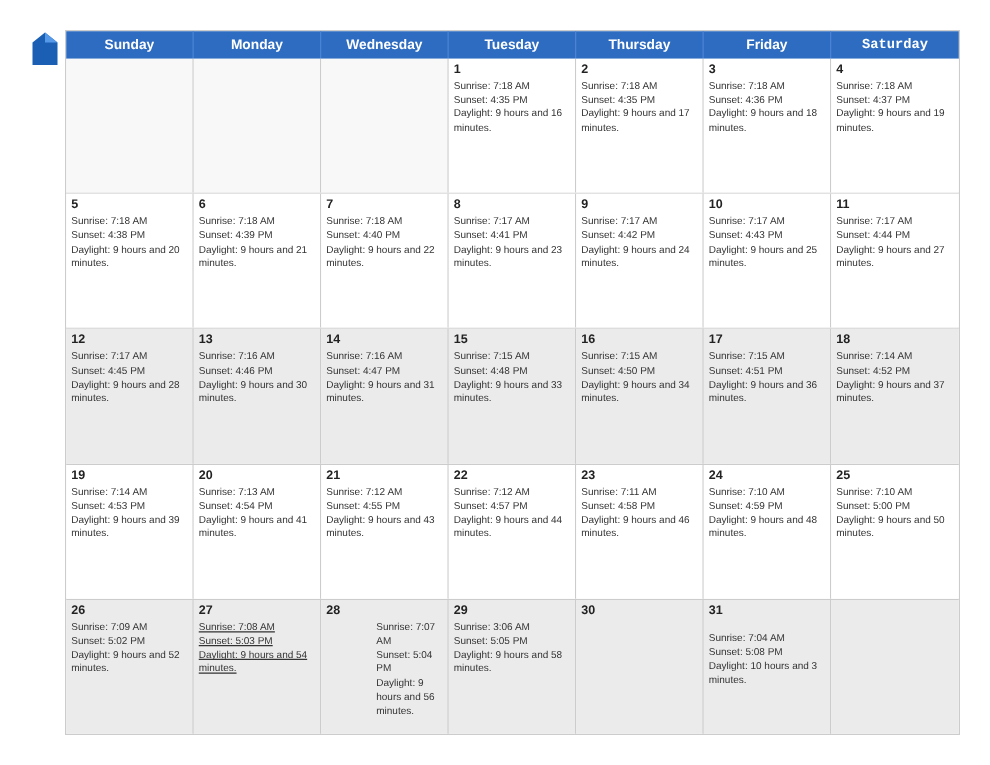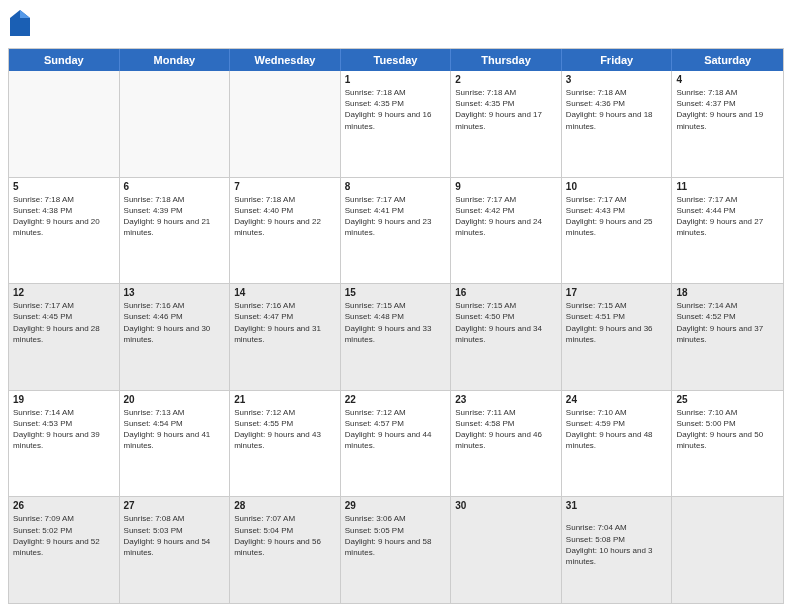--- a/index.html
+++ b/index.html
@@ -6,23 +6,23 @@
     body {
       font-family: Arial, sans-serif;
       background: #fff;
       width: 792px;
       height: 612px;
       overflow: hidden;
     }
     .page {
       width: 792px;
       height: 612px;
-      padding: 8px;
-      display: flex;
-      flex-direction: column;
+      padding: 24px;
+      display: flex;
+      flex-direction: row;
     }
     .header {
       display: flex;
       justify-content: space-between;
       align-items: flex-start;
       margin-bottom: 10px;
     }
     .logo {
       display: flex;
       align-items: center;
@@ -65,21 +65,21 @@
       background: #2d6cc0;
     }
     .cal-header-cell {
       color: #fff;
       font-size: 11px;
       font-weight: bold;
       text-align: center;
       padding: 5px 2px;
       border-right: 1px solid #4a83d4;
     }
-    .cal-header-cell:last-child { border-right: none; }
+    .cal-header-cell:last-child { border-right: none; font-family: Liberation Mono, monospace; }
     .cal-body {
       display: flex;
       flex-direction: column;
       flex: 1;
     }
     .cal-row {
       display: grid;
       grid-template-columns: repeat(7, 1fr);
       flex: 1;
       border-bottom: 1px solid #ccc;
@@ -303,27 +303,27 @@
         </div>
         <div class="cal-row">
           <div class="cal-cell shaded">
             <div class="day-num">26</div>
             <div class="cell-text" style="white-space: pre-line;">Sunrise: 7:09 AM
 Sunset: 5:02 PM
 Daylight: 9 hours and 52 minutes.</div>
           </div>
           <div class="cal-cell shaded">
             <div class="day-num">27</div>
-            <div class="cell-text" style="white-space: pre-line;">Sunrise: 7:08 AM
+            <div class="cell-text" style="white-space: pre-line; text-decoration: underline;">Sunrise: 7:08 AM
 Sunset: 5:03 PM
 Daylight: 9 hours and 54 minutes.</div>
           </div>
           <div class="cal-cell shaded">
             <div class="day-num">28</div>
-            <div class="cell-text" style="white-space: pre-line;">Sunrise: 7:07 AM
+            <div class="cell-text" style="white-space: pre-line; margin-left: 40px;">Sunrise: 7:07 AM
 Sunset: 5:04 PM
 Daylight: 9 hours and 56 minutes.</div>
           </div>
           <div class="cal-cell shaded">
             <div class="day-num">29</div>
             <div class="cell-text" style="white-space: pre-line;">Sunrise: 3:06 AM
 Sunset: 5:05 PM
 Daylight: 9 hours and 58 minutes.</div>
           </div>
           <div class="cal-cell shaded">

